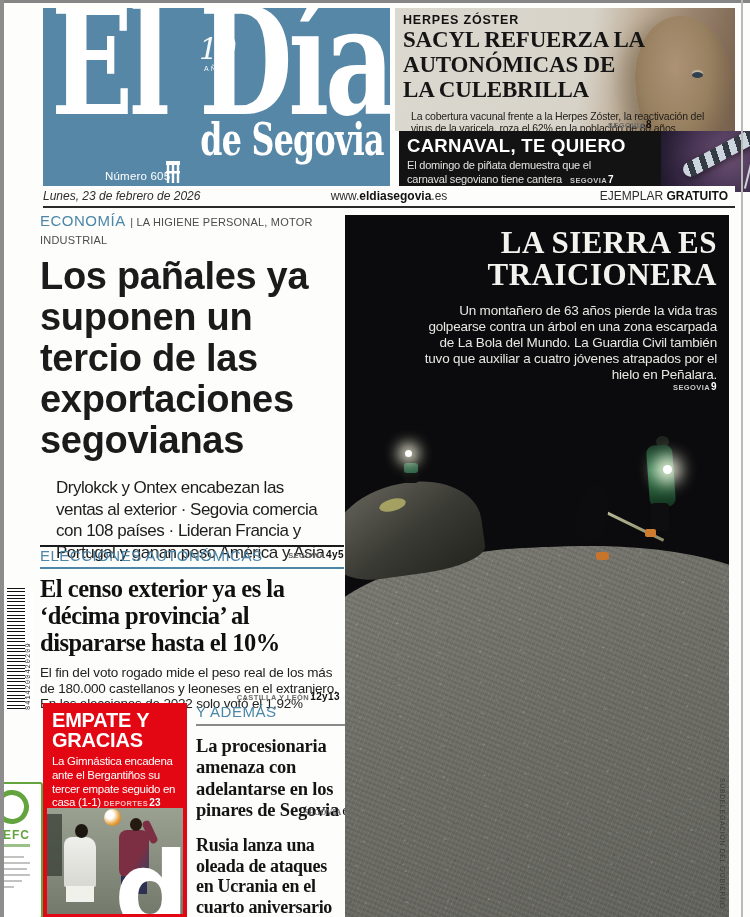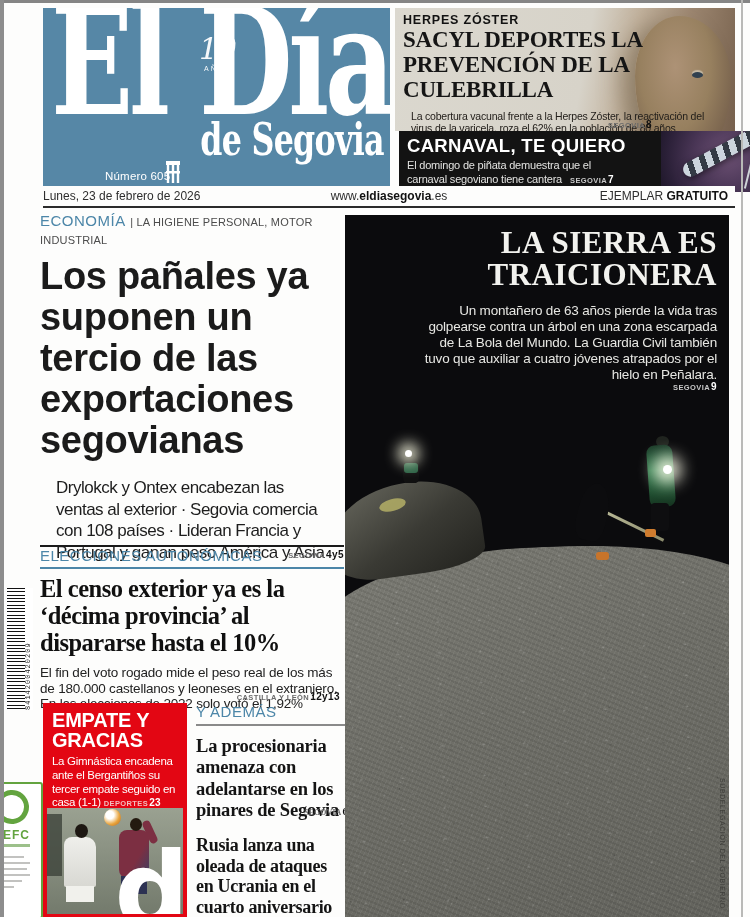--- a/index.html
+++ b/index.html
@@ -57,21 +57,21 @@
          transform:rotate(-28deg);box-shadow:0 2px 6px rgba(0,0,0,.5);}
   .pole{position:absolute;right:34px;top:32px;width:2px;height:26px;background:#cfd3d8;transform:rotate(14deg);}
   .cv-headline{position:absolute;left:8px;top:4px;font-size:18.5px;font-weight:800;letter-spacing:.3px;color:#fff;}
   .cv-dek{position:absolute;left:8px;top:28px;width:218px;margin:0;font-size:11px;line-height:1.25;
           letter-spacing:-.2px;color:#e2e2e0;}
   .cv-dek .ref{margin-left:8px;}
 
   
   .datebar{position:absolute;left:43px;top:186px;width:692px;height:20px;background:#fdfdfc;
            border-bottom:2px solid #2b2b2b;font-size:12px;color:#2e2e2e;}
-  .db-date{position:absolute;left:0;top:3px;}
+  .db-date{position:absolute;left:0;top:3px;font-style:italic;}
   .db-url{position:absolute;left:50%;top:3px;transform:translateX(-50%);}
   .db-url b,.db-free b{color:#111;}
   .db-free{position:absolute;right:7px;top:3px;}
 
   .kick{color:var(--kicker-blue,#4c86a8);font-weight:400;font-size:15px;letter-spacing:.5px;}
   .kickdetail{color:#4c4c4c;font-size:11px;letter-spacing:.2px;}
 
   
   .lead{position:absolute;left:40px;top:212px;width:304px;}
   .lead-headline{margin:8px 0 0 0;width:280px;font-size:38px;line-height:1.08;font-weight:700;
@@ -200,21 +200,21 @@
       <rect x="1" y="1" width="14" height="4" fill="#fff"></rect>
       <rect x="1" y="11" width="14" height="2.5" fill="#fff"></rect>
       <path d="M3 5 v18 M8 5 v18 M13 5 v18" stroke="#fff" stroke-width="2.4" fill="none"></path>
     </svg>
   </div>
 
   <div class="topright">
     <div class="face"></div>
     <div class="eye"></div>
     <div class="tr-kicker">HERPES ZÓSTER</div>
-    <h2 class="tr-headline">SACYL DEPORTES LA PREVENCIÓN DE LA CULEBRILLA</h2>
+    <h2 class="tr-headline">SACYL REFUERZA LA AUTONÓMICAS DE LA CULEBRILLA</h2>
     <p class="tr-dek">La cobertura vacunal frente a la Herpes Zóster, la reactivación del virus de la varicela, roza el 62% en la población de 80 años</p>
     <div class="tr-ref ref"><span>SEGOVIA</span><b>8</b></div>
   </div>
 
   <div class="carnival">
     <div class="cv-photo">
       <div class="snake"></div>
       <div class="pole"></div>
     </div>
     <div class="cv-headline">CARNAVAL, TE QUIERO</div>

